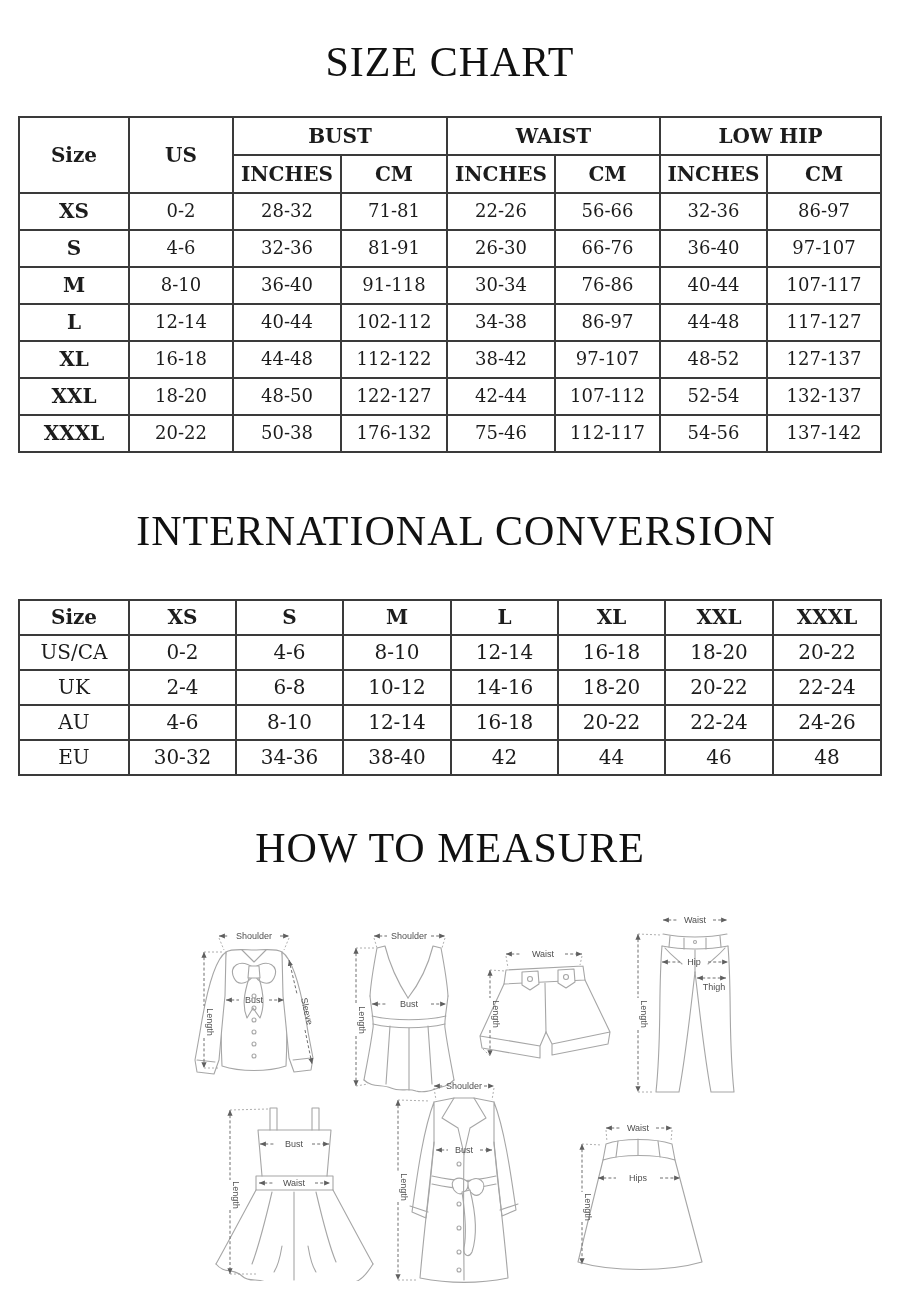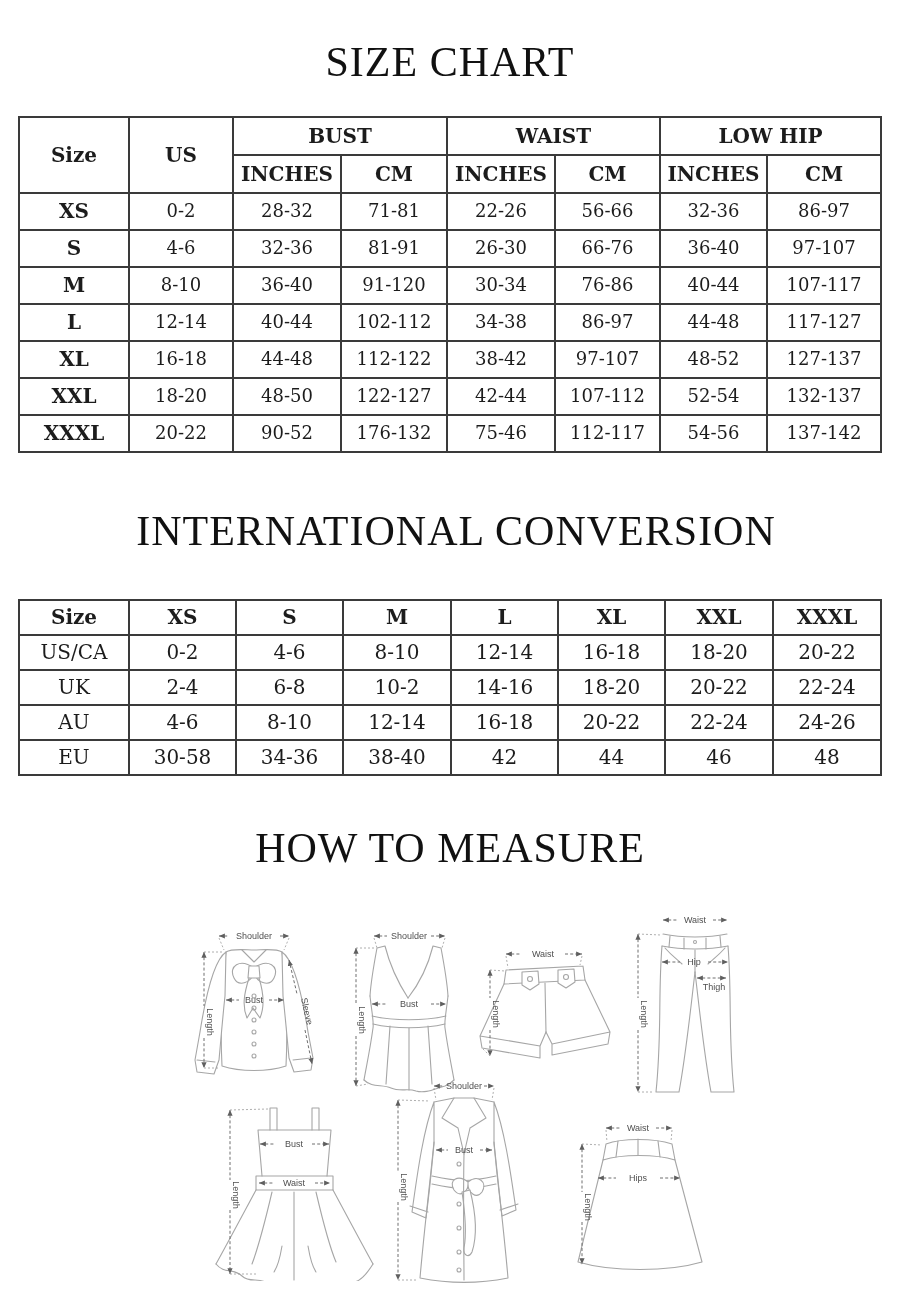--- a/index.html
+++ b/index.html
@@ -86,21 +86,21 @@
         <td>81-91</td>
         <td>26-30</td>
         <td>66-76</td>
         <td>36-40</td>
         <td>97-107</td>
       </tr>
       <tr>
         <td>M</td>
         <td>8-10</td>
         <td>36-40</td>
-        <td>91-120</td>
+        <td>91-118</td>
         <td>30-34</td>
         <td>76-86</td>
         <td>40-44</td>
         <td>107-117</td>
       </tr>
       <tr>
         <td>L</td>
         <td>12-14</td>
         <td>40-44</td>
         <td>102-112</td>
@@ -125,21 +125,21 @@
         <td>48-50</td>
         <td>122-127</td>
         <td>42-44</td>
         <td>107-112</td>
         <td>52-54</td>
         <td>132-137</td>
       </tr>
       <tr>
         <td>XXXL</td>
         <td>20-22</td>
-        <td>90-52</td>
+        <td>50-38</td>
         <td>176-132</td>
         <td>75-46</td>
         <td>112-117</td>
         <td>54-56</td>
         <td>137-142</td>
       </tr>
     </tbody>
 </table>
 
 <h1 class="title" id="title-conversion">INTERNATIONAL CONVERSION</h1>
@@ -175,39 +175,39 @@
         <td>8-10</td>
         <td>12-14</td>
         <td>16-18</td>
         <td>18-20</td>
         <td>20-22</td>
       </tr>
       <tr>
         <td>UK</td>
         <td>2-4</td>
         <td>6-8</td>
-        <td>10-2</td>
+        <td>10-12</td>
         <td>14-16</td>
         <td>18-20</td>
         <td>20-22</td>
         <td>22-24</td>
       </tr>
       <tr>
         <td>AU</td>
         <td>4-6</td>
         <td>8-10</td>
         <td>12-14</td>
         <td>16-18</td>
         <td>20-22</td>
         <td>22-24</td>
         <td>24-26</td>
       </tr>
       <tr>
         <td>EU</td>
-        <td>30-58</td>
+        <td>30-32</td>
         <td>34-36</td>
         <td>38-40</td>
         <td>42</td>
         <td>44</td>
         <td>46</td>
         <td>48</td>
       </tr>
     </tbody>
 </table>
 

